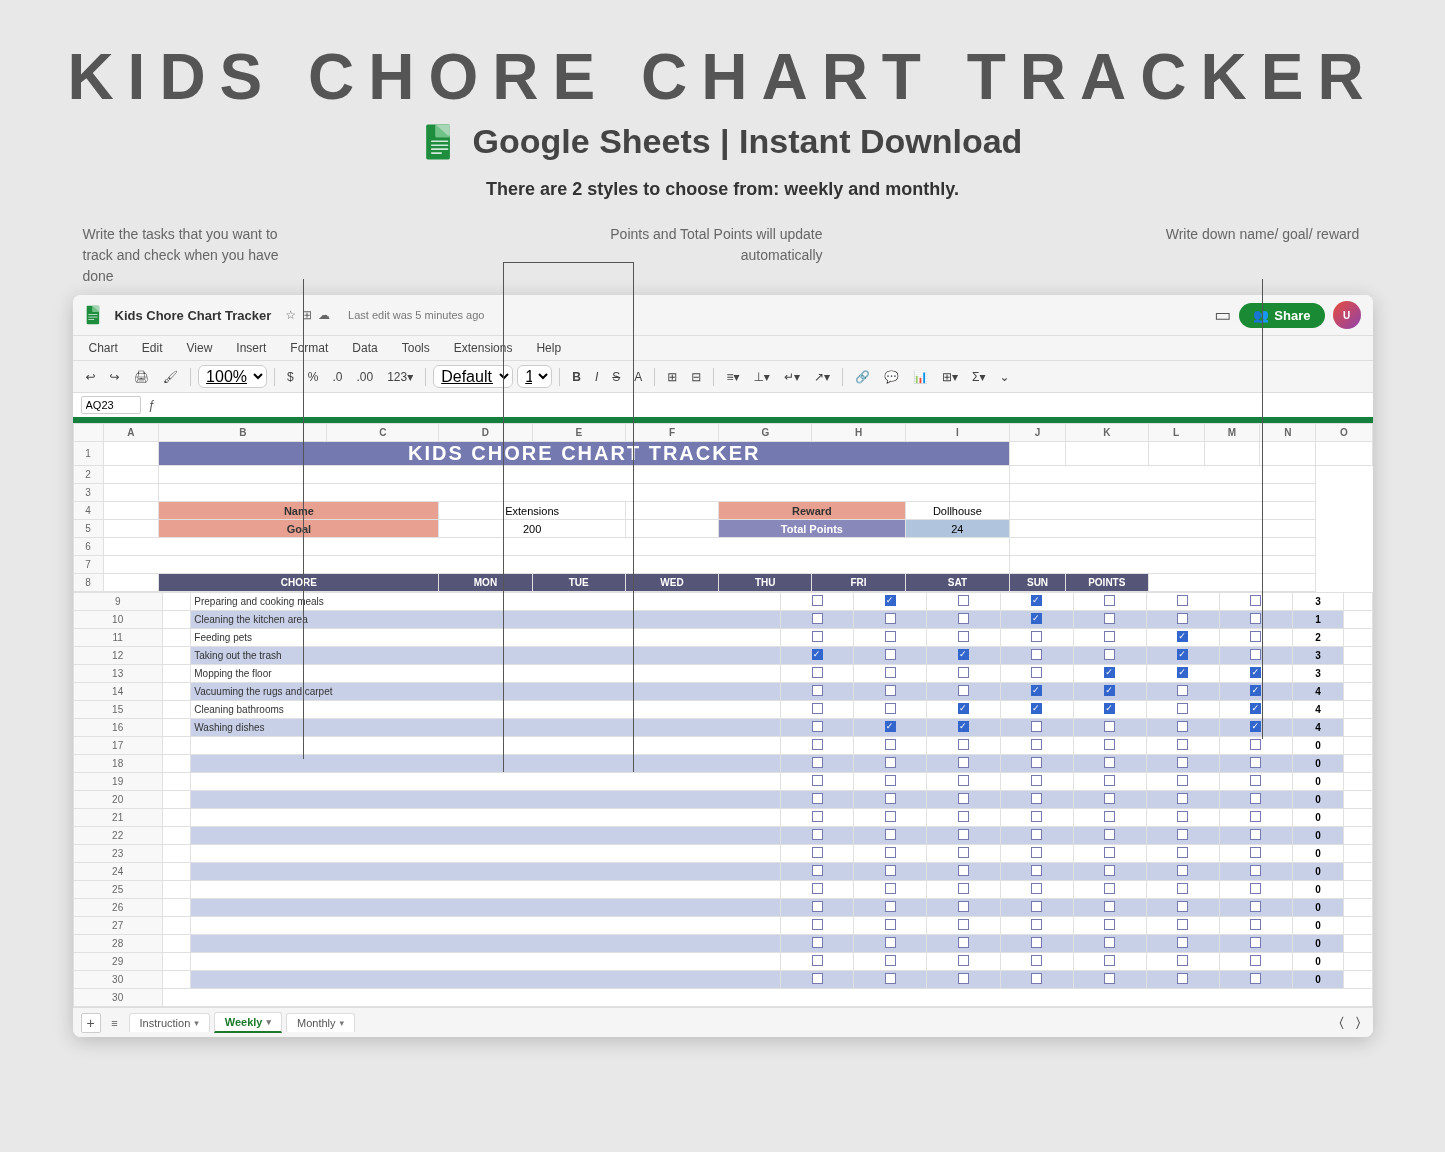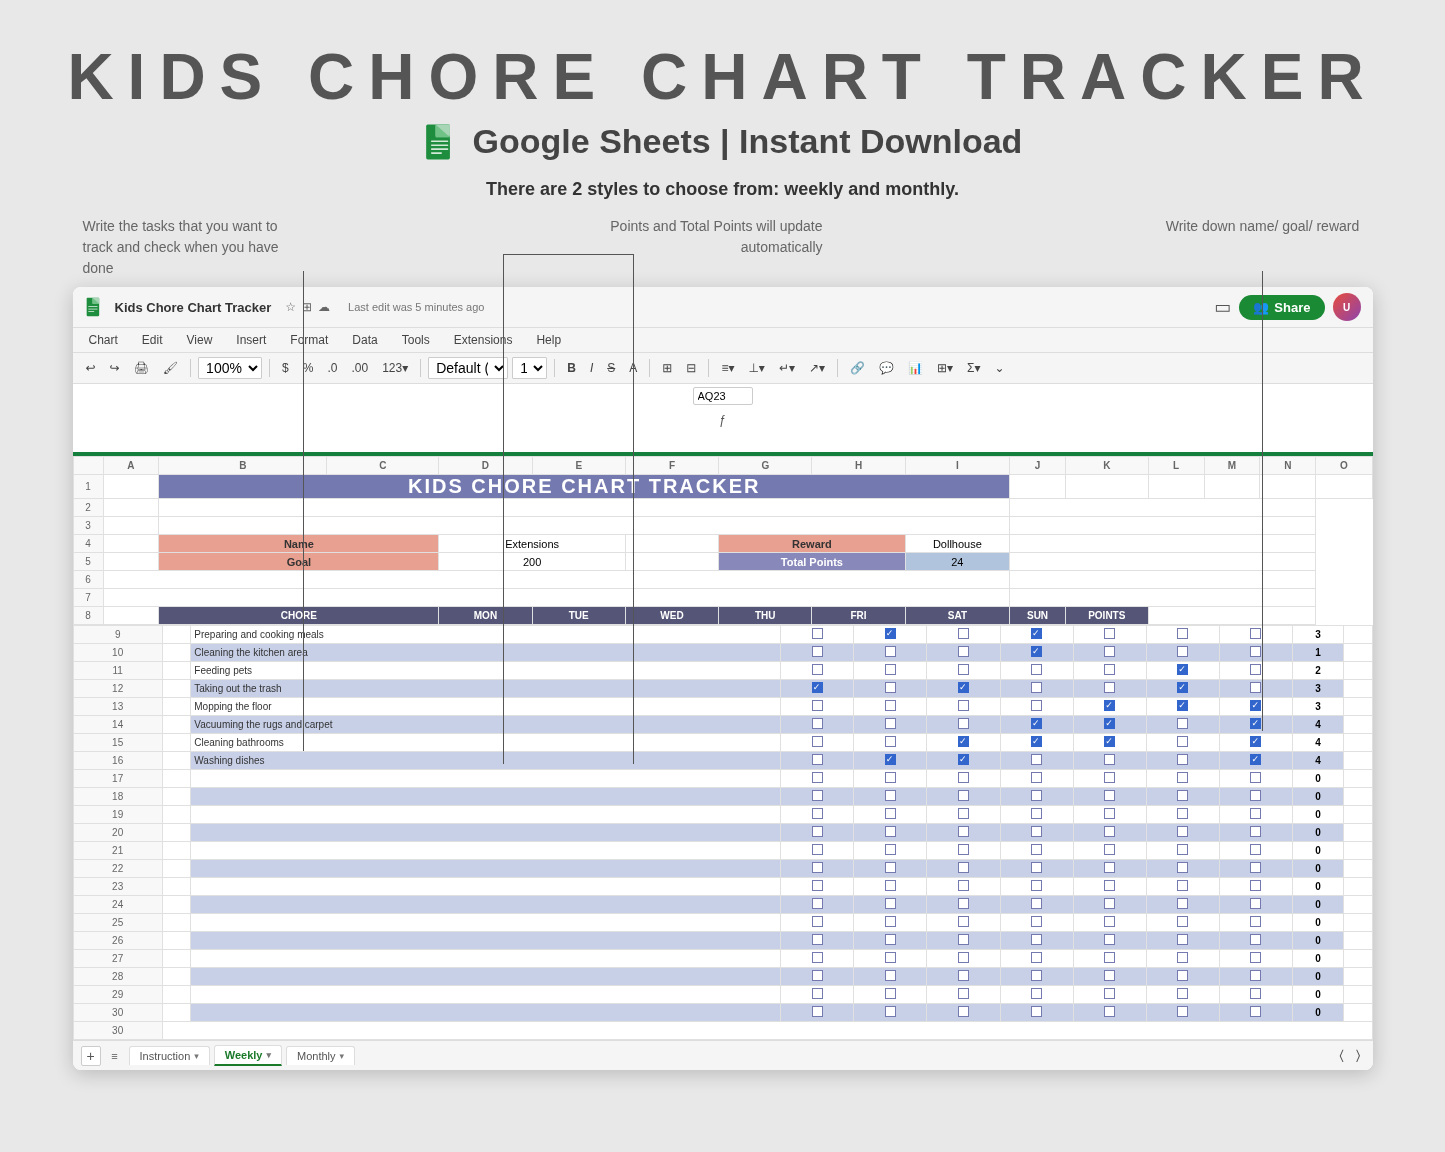--- a/index.html
+++ b/index.html
@@ -39,21 +39,21 @@
     .subtitle {
       font-size: 34px;
       font-weight: 700;
       color: #444;
     }
 
     .description {
       font-size: 18px;
       font-weight: 700;
       color: #333;
-      margin-bottom: 16px;
+      margin-bottom: 24px;
       text-align: center;
     }
 
     .spreadsheet-area {
       position: relative;
       width: 100%;
       max-width: 1300px;
     }
 
     
@@ -207,37 +207,37 @@
       border-radius: 2px;
       color: #444;
       border: none;
       background: transparent;
       font-size: 12px;
     }
 
     .toolbar-separator { width: 1px; height: 18px; background: #ccc; margin: 0 3px; }
 
     .toolbar-select {
-      font-size: 14px;
+      font-size: 16px;
       border: 1px solid #ccc;
-      border-radius: 1px;
+      border-radius: 6px;
       padding: 1px 3px;
       background: white;
+      text-decoration: underline;
     }
 
     
     .formula-bar {
       background: white;
-      border-bottom: 4px solid #15803d;
+      border-bottom: 6px solid #15803d;
       padding: 3px 8px;
       display: flex;
       align-items: center;
       gap: 8px;
       font-size: 12px;
-      flex-direction: column;
     }
 
     .cell-ref {
       width: 60px;
       border: 1px solid #ccc;
       border-radius: 2px;
       padding: 2px 4px;
       font-size: 11px;
       background: white;
     }

